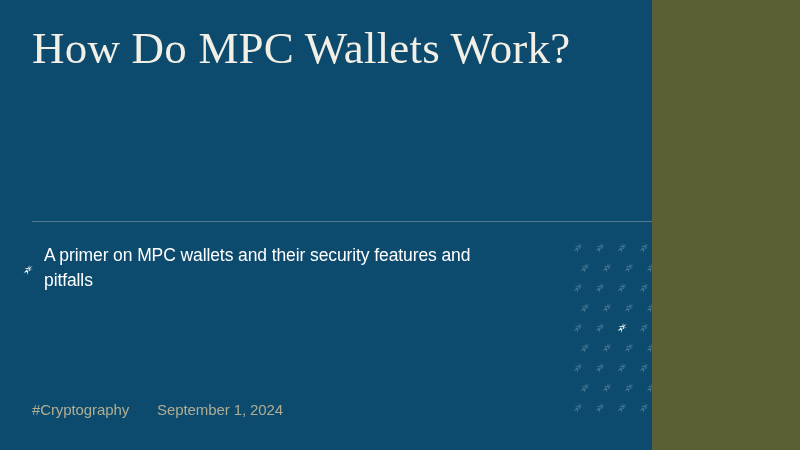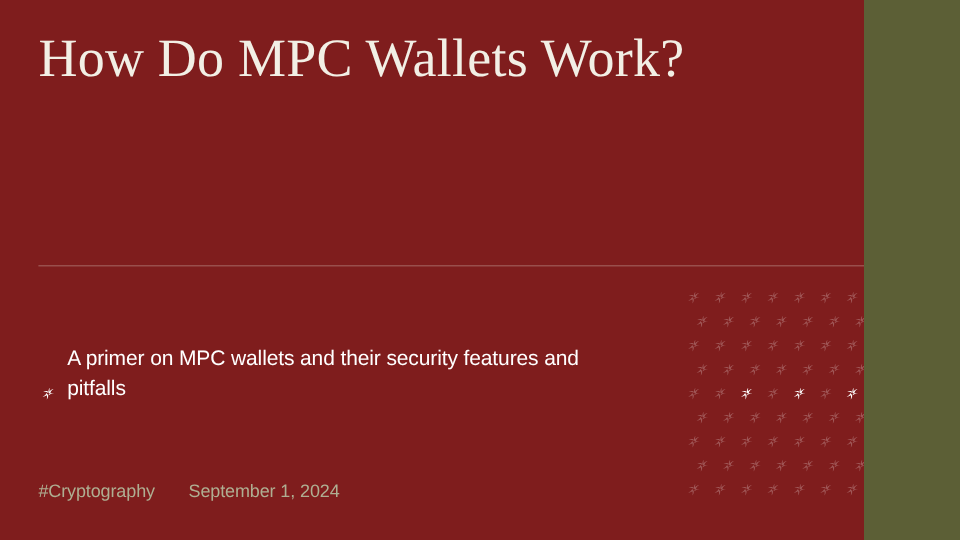--- a/index.html
+++ b/index.html
@@ -13,22 +13,22 @@
   body {
     background:#5C5F36;
     font-family:"Liberation Sans", sans-serif;
     position:relative;
     -webkit-font-smoothing:antialiased;
   }
 
   #slide {
     position:absolute;
     inset:0;
-    width:720px; height:450px;
-    background:#7f1d1d;
+    width:652px; height:450px;
+    background:#0c4a6e;
     overflow:hidden;
   }
 
   
   #title {
     position:absolute;
     left:32px;
     top:22px;
     width:700px;
     font-family:"Liberation Serif", "DejaVu Serif", serif;
@@ -46,27 +46,26 @@
     left:32px;
     top:221px;
     width:738px;
     height:1px;
     background:rgba(240,237,225,0.30);
   }
 
   
   #subtitle-row {
     position:absolute;
-    left:32px;
+    left:20px;
     top:243px;
     width:500px;
     display:flex;
-    align-items:flex-end;
+    align-items:center;
     gap:8px;
-    margin-top:43px;
   }
 
   #subtitle-bullet-icon {
     flex:0 0 auto;
     width:16px; height:16px;
     margin-top:4px;
     display:block;
   }
   #subtitle-bullet-icon svg { display:block; width:16px; height:16px; }
 

